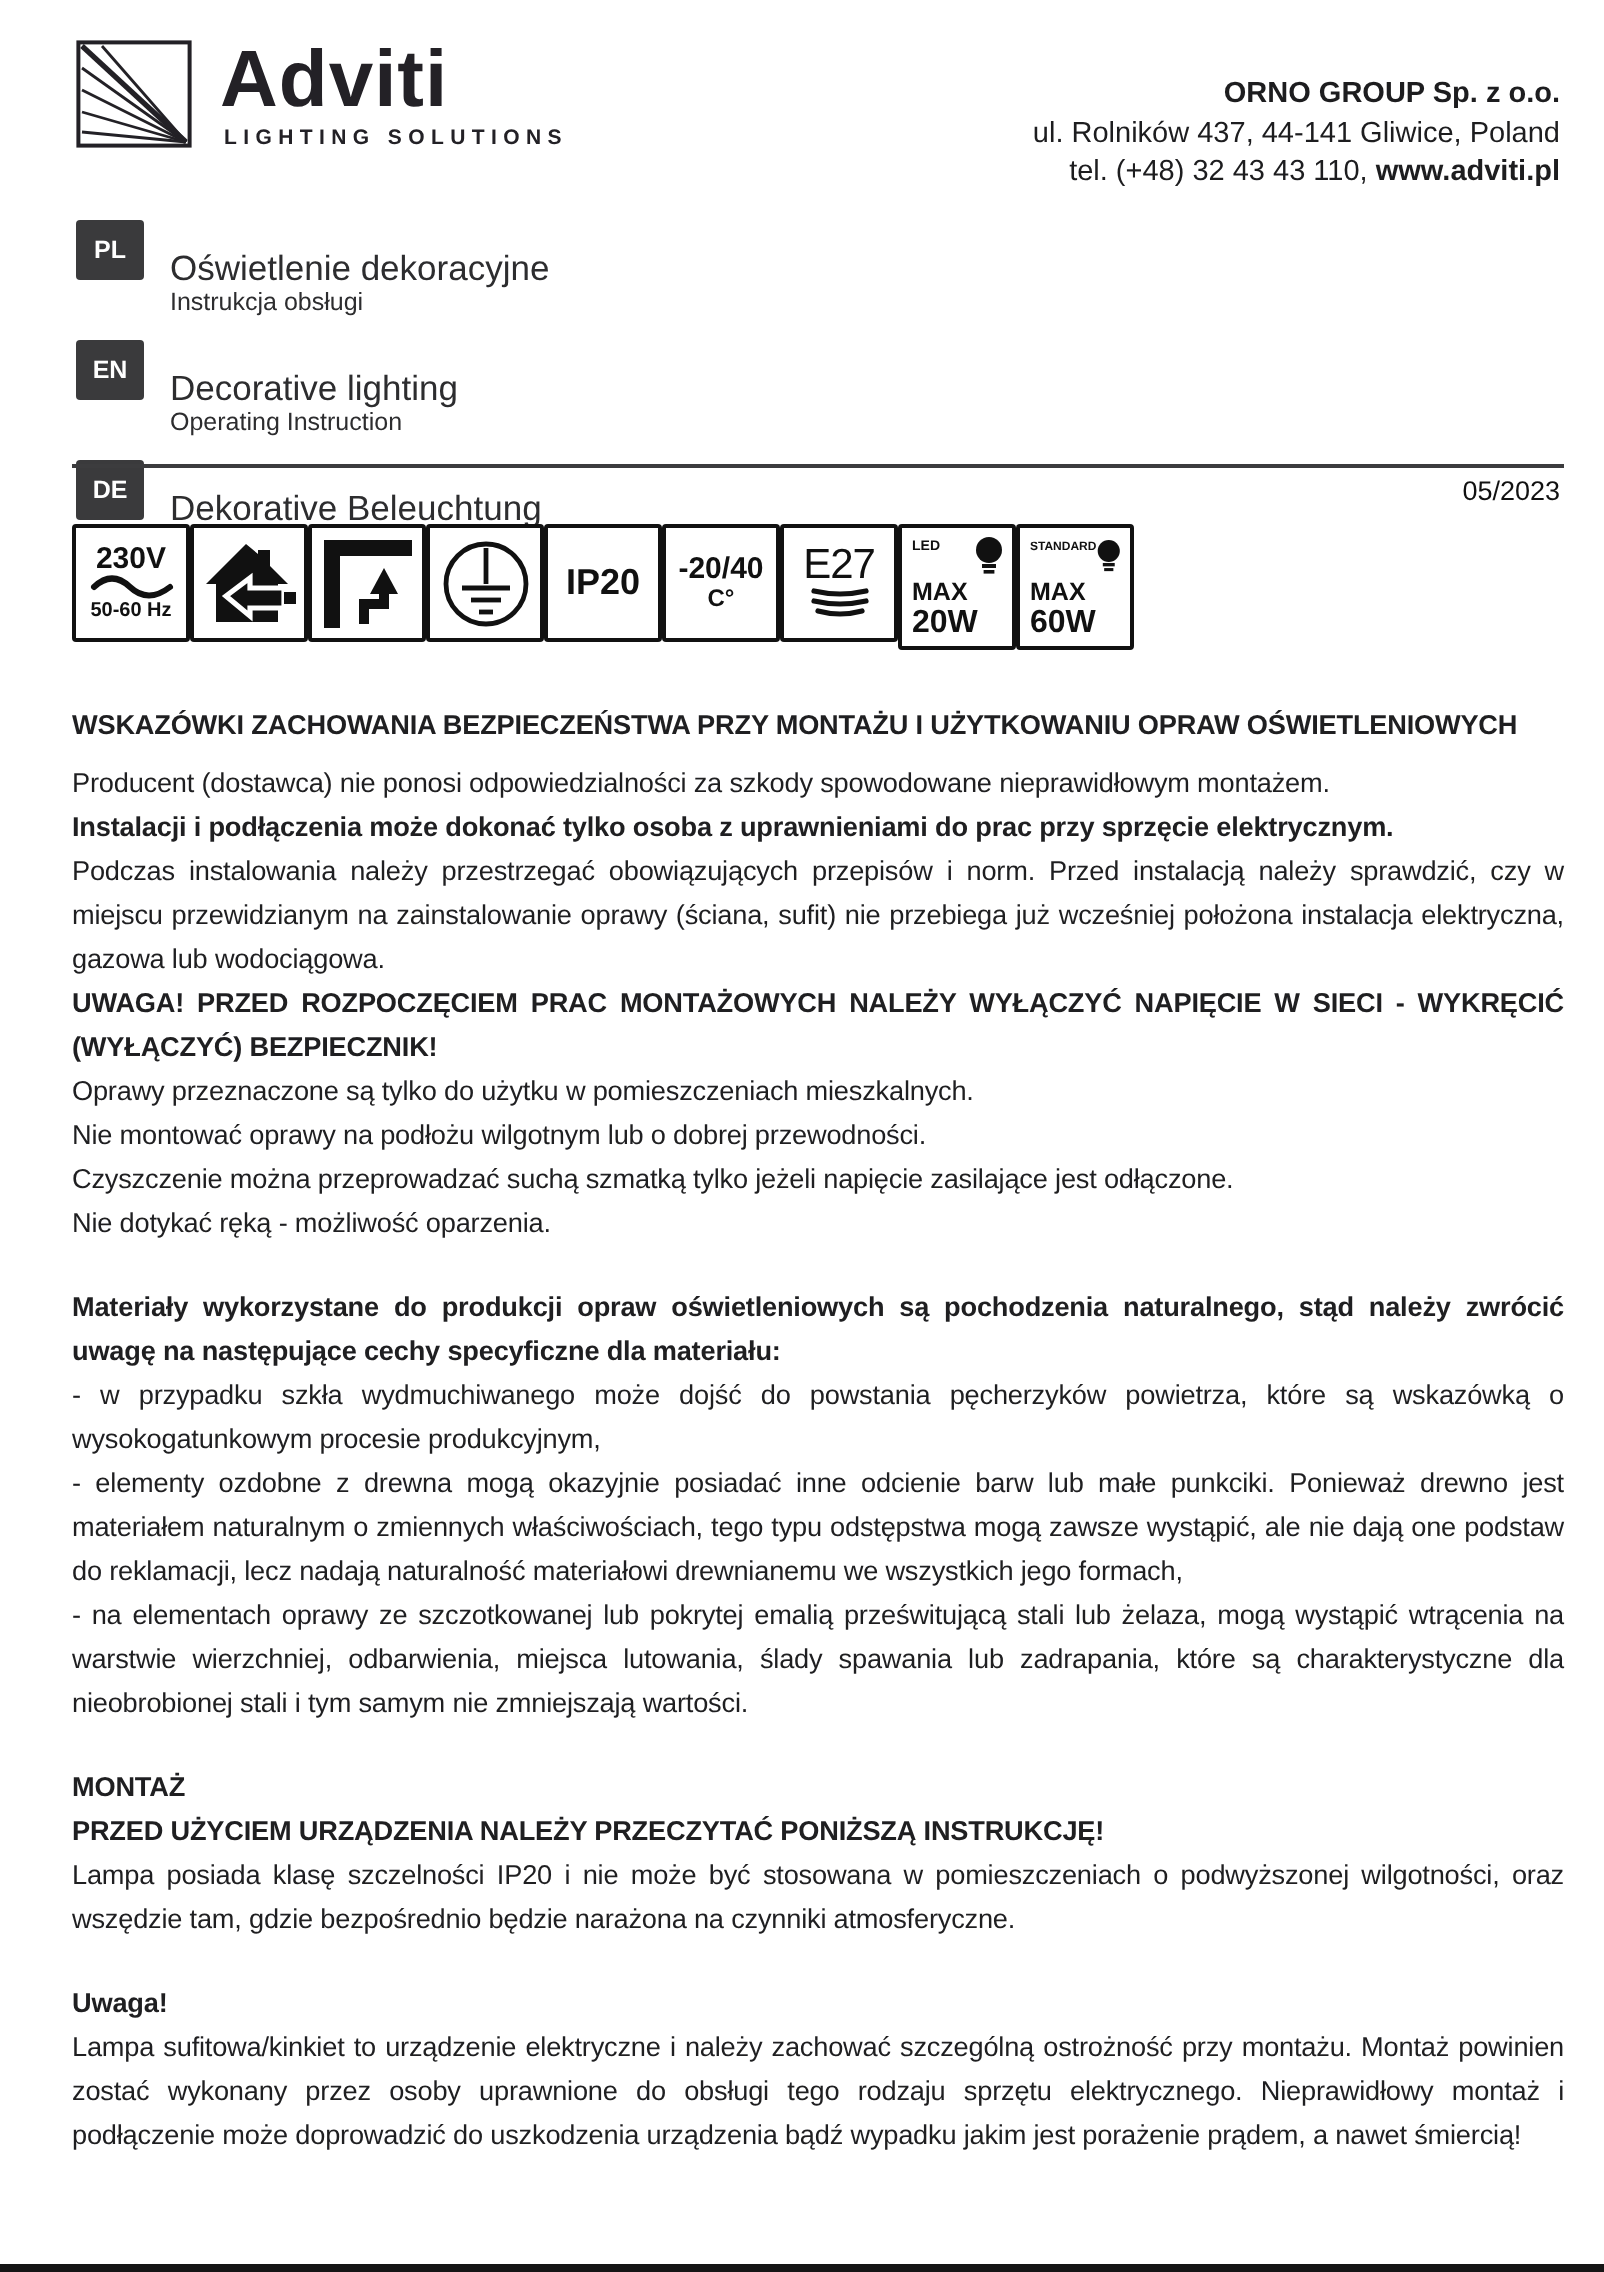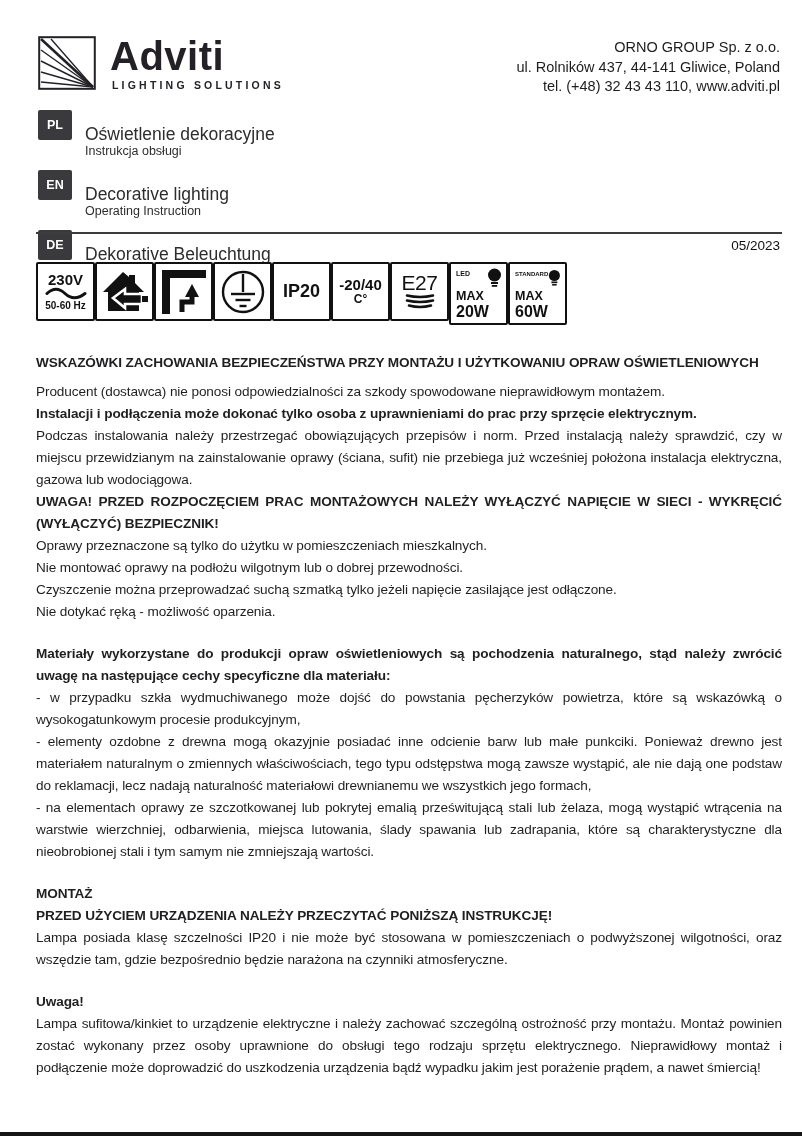--- a/index.html
+++ b/index.html
@@ -1,27 +1,27 @@
 <!DOCTYPE html>
 <html><head>
 <meta charset="utf-8">
 <style>
   html,body{margin:0;padding:0;}
   body{width:802px;height:1136px;background:#ffffff;overflow:hidden;}
   .page{position:relative;width:802px;height:1136px;background:#fff;
         font-family:"Liberation Sans",sans-serif;color:#1c1c1e;}
 
   
-  .logo{position:absolute;left:38px;top:36px;display:flex;align-items:flex-start;}
+  .logo{position:absolute;left:38px;top:20px;display:flex;align-items:flex-start;}
   .logo-mark{flex:0 0 auto;}
   .logo-text{margin-left:14px;}
   .brand{font-size:40px;font-weight:bold;color:#232126;letter-spacing:0.5px;line-height:40px;}
   .tagline{font-size:10.5px;font-weight:bold;color:#232126;letter-spacing:3.2px;margin-top:3px;margin-left:2px;}
   .company{position:absolute;right:22px;top:38px;text-align:right;font-size:14.5px;line-height:19.5px;color:#1d1d1f;}
-  .company .b{font-weight:normal;}
+  .company .b{font-weight:bold;}
 
   
   .langs{position:absolute;left:38px;top:110px;}
   .lang-row{display:flex;align-items:flex-start;margin-bottom:11px;}
   .lang-badge{width:34px;height:30px;background:#3a3a3c;color:#fff;font-size:12.5px;font-weight:bold;
               display:flex;align-items:center;justify-content:center;border-radius:2px;flex:0 0 auto;}
   .lang-texts{margin-left:13px;margin-top:15px;}
   .lang-title{font-size:17.5px;color:#2d2d2f;line-height:19px;}
   .lang-sub{font-size:12.5px;color:#2d2d2f;line-height:15px;}
 

